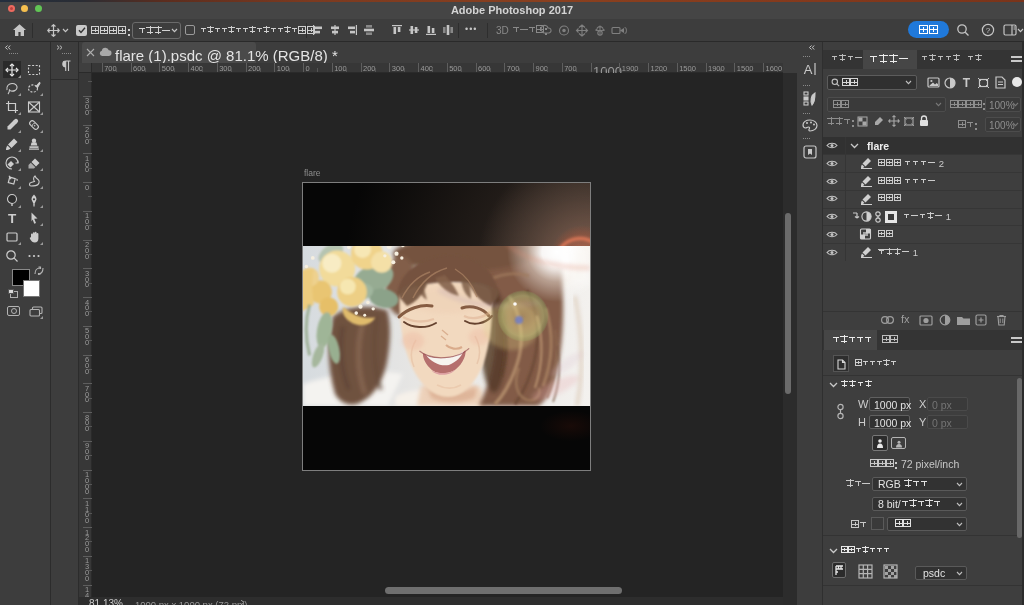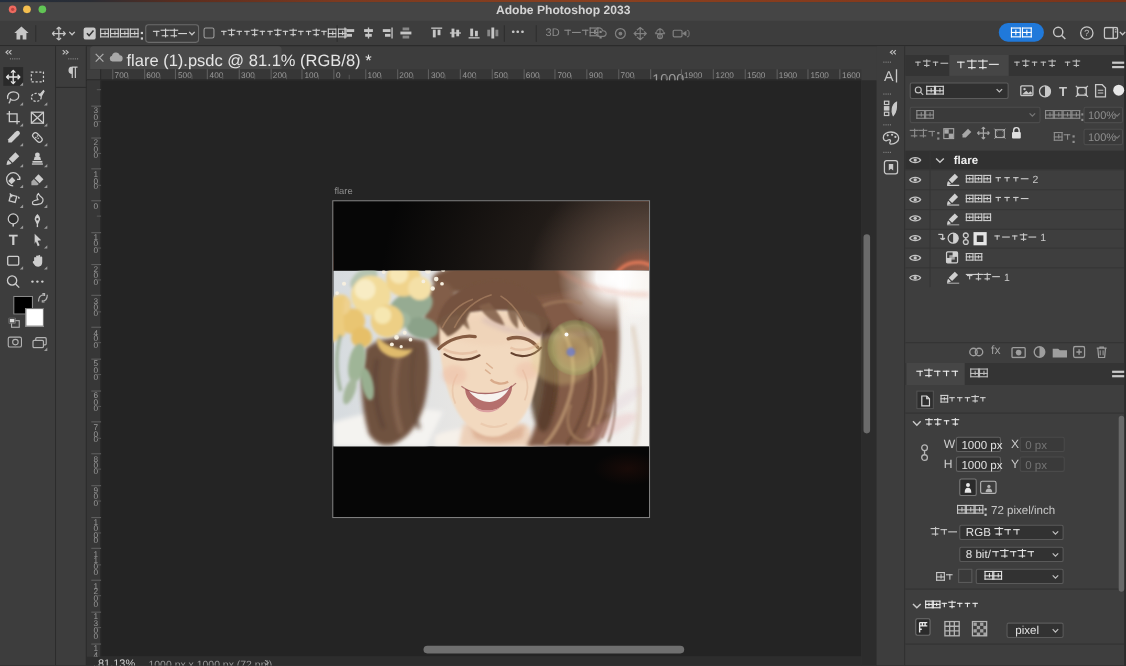--- a/index.html
+++ b/index.html
@@ -5,21 +5,21 @@
 i{font-style:normal;}
 .abs{position:absolute;}
 svg{display:block;}
 </style></head><body>
 <div style="position:absolute;left:0;top:0;width:1024px;height:2px;background:linear-gradient(90deg,#232e3e 0%,#2a2d34 8%,#5c2d1e 16%,#7c3a20 30%,#8a401f 55%,#84391c 80%,#7a341a 100%);"></div>
 <div style="position:absolute;left:0;top:2px;width:1024px;height:17px;background:#454545;"></div>
 <div style="position:absolute;left:7.5px;top:5px;width:7px;height:7px;border-radius:50%;background:#ed6a5f;"></div>
 <div style="position:absolute;left:9.5px;top:7px;width:3px;height:3px;border-radius:50%;background:#b94340;"></div>
 <div style="position:absolute;left:21.0px;top:5px;width:7px;height:7px;border-radius:50%;background:#f5bf4f;"></div>
 <div style="position:absolute;left:34.5px;top:5px;width:7px;height:7px;border-radius:50%;background:#61c555;"></div>
-<div style="position:absolute;left:0;top:3px;width:1024px;height:15px;text-align:center;font-size:11px;font-weight:bold;color:#d4d4d4;line-height:15px;">Adobe Photoshop 2033</div>
+<div style="position:absolute;left:0;top:3px;width:1024px;height:15px;text-align:center;font-size:11px;font-weight:bold;color:#d4d4d4;line-height:15px;">Adobe Photoshop 2017</div>
 <div style="position:absolute;left:0;top:19px;width:1024px;height:23px;background:#3d3d3d;border-bottom:1px solid #2a2a2a;"></div>
 <svg class="abs" style="left:12px;top:23px" width="15" height="14" viewBox="0 0 15 14">
     <path d="M7.5 1.2 L14 7 h-2 v6 h-3.4 v-4 h-2.2 v4 H3 V7 H1 Z" fill="#c6c6c6"></path>
   </svg>
 <div style="position:absolute;left:32px;top:23px;width:1px;height:15px;background:#2e2e2e;"></div>
 <svg class="abs" style="left:47px;top:24px" width="13" height="13" viewBox="0 0 13 13">
     <g stroke="#c6c6c6" stroke-width="1.2" fill="none">
       <path d="M6.5 1 V12 M1 6.5 H12"></path>
       <path d="M4.5 2.5 6.5 .7 8.5 2.5 M4.5 10.5 6.5 12.3 8.5 10.5 M2.5 4.5 .7 6.5 2.5 8.5 M10.5 4.5 12.3 6.5 10.5 8.5" fill="none"></path>
     </g>
@@ -1045,21 +1045,21 @@
       <rect x="8" y="2" width="3" height="3"></rect>
       <rect x="5" y="5" width="3" height="3"></rect>
       <rect x="11" y="5" width="3" height="3"></rect>
       <rect x="2" y="8" width="3" height="3"></rect>
       <rect x="8" y="8" width="3" height="3"></rect>
       <rect x="5" y="11" width="3" height="3"></rect>
       <rect x="11" y="11" width="3" height="3"></rect>
     </g>
   </svg>
 <div style="position:absolute;left:915px;top:565.5px;width:52px;height:14px;background:#323232;border:1px solid #5a5a5a;border-radius:2px;"></div>
-<div style="position:absolute;left:923px;top:567px;font-size:10.5px;color:#e2e2e2;">pixel</div>
+<div style="position:absolute;left:923px;top:567px;font-size:10.5px;color:#e2e2e2;">psdc</div>
 <svg class="abs" style="left:956px;top:570.5px" width="7" height="5" viewBox="0 0 7 5">
     <path d="M1 1 L3.5 3.6 L6 1" stroke="#c0c0c0" stroke-width="1.1" fill="none"></path>
   </svg>
 <div style="position:absolute;left:823px;top:585px;width:199px;height:1px;background:#333;"></div>
 <div style="position:absolute;left:1016.5px;top:378px;width:5px;height:160px;background:#686868;border-radius:2.5px;"></div>
 <svg class="abs" style="left:4px;top:44.5px" width="8" height="5" viewBox="0 0 8 5">
     <path d="M3.6 0.5 L1.4 2.5 L3.6 4.5 M6.4 0.5 L4.2 2.5 L6.4 4.5" stroke="#bfbfbf" stroke-width="1" fill="none"></path>
   </svg>
 <svg class="abs" style="left:56px;top:44.5px" width="8" height="5" viewBox="0 0 8 5">
     <path d="M1 0.5 L3.2 2.5 L1 4.5 M3.8 0.5 L6 2.5 L3.8 4.5" stroke="#bfbfbf" stroke-width="1" fill="none"></path>

